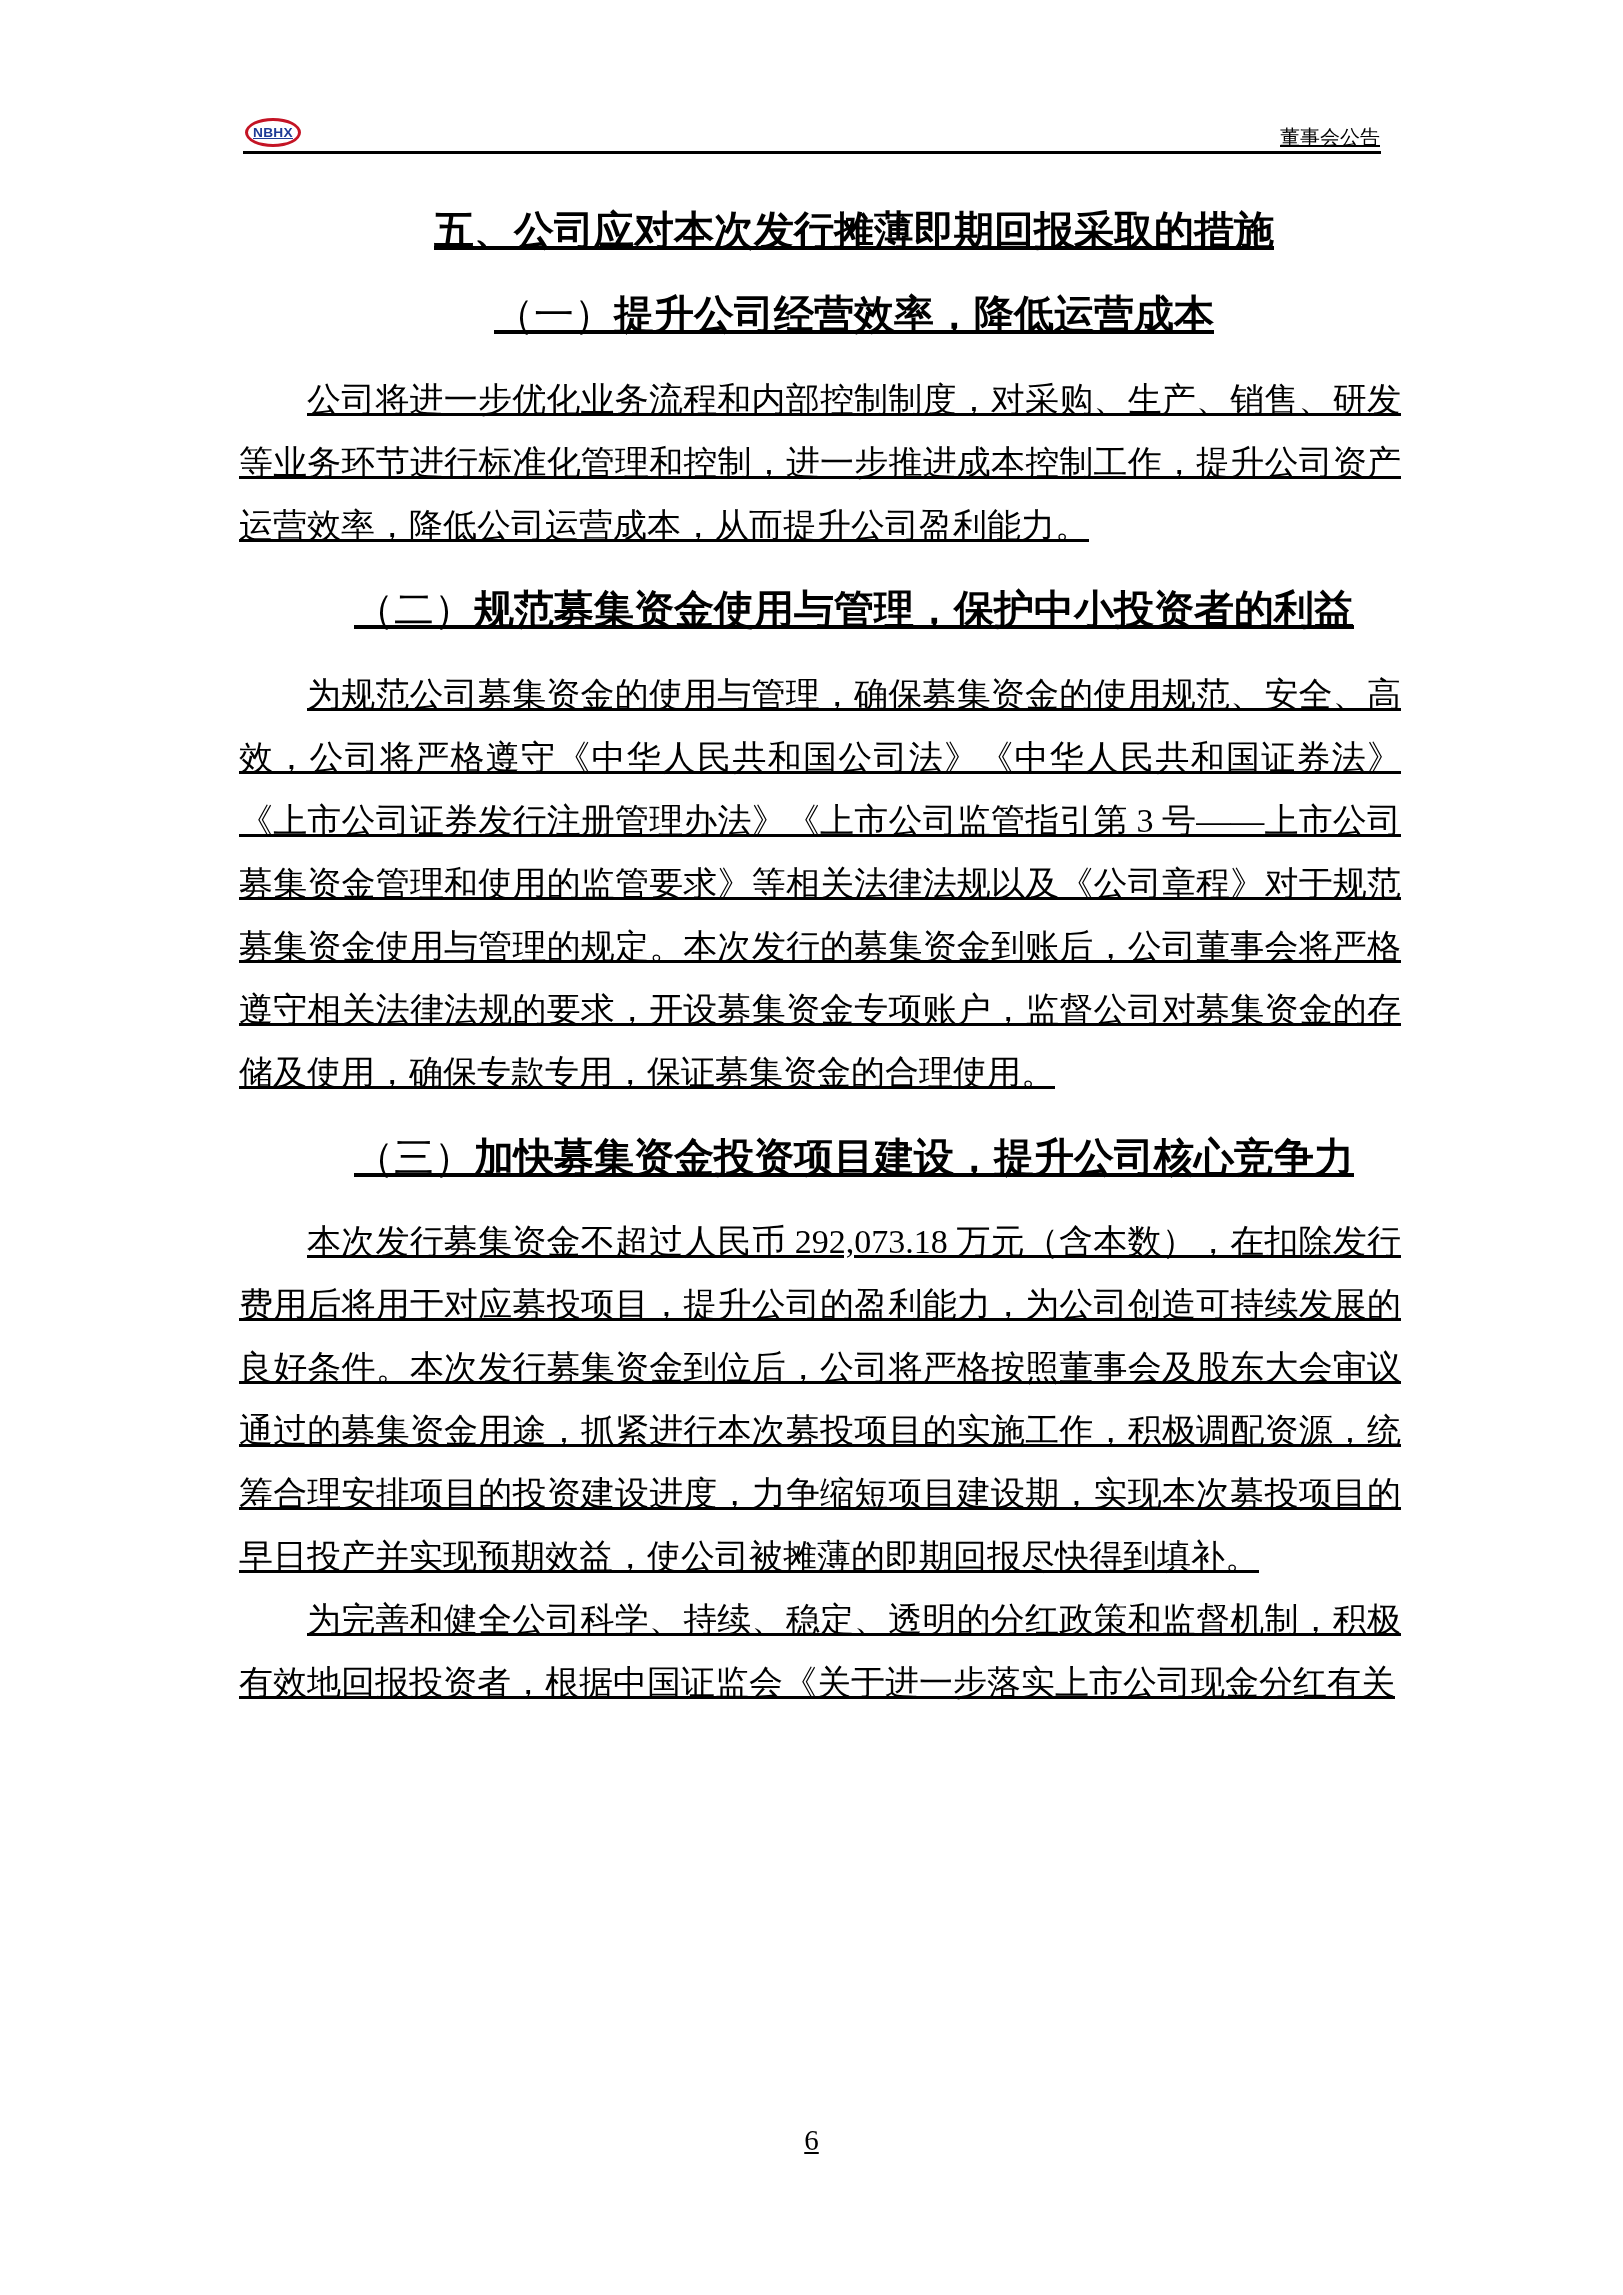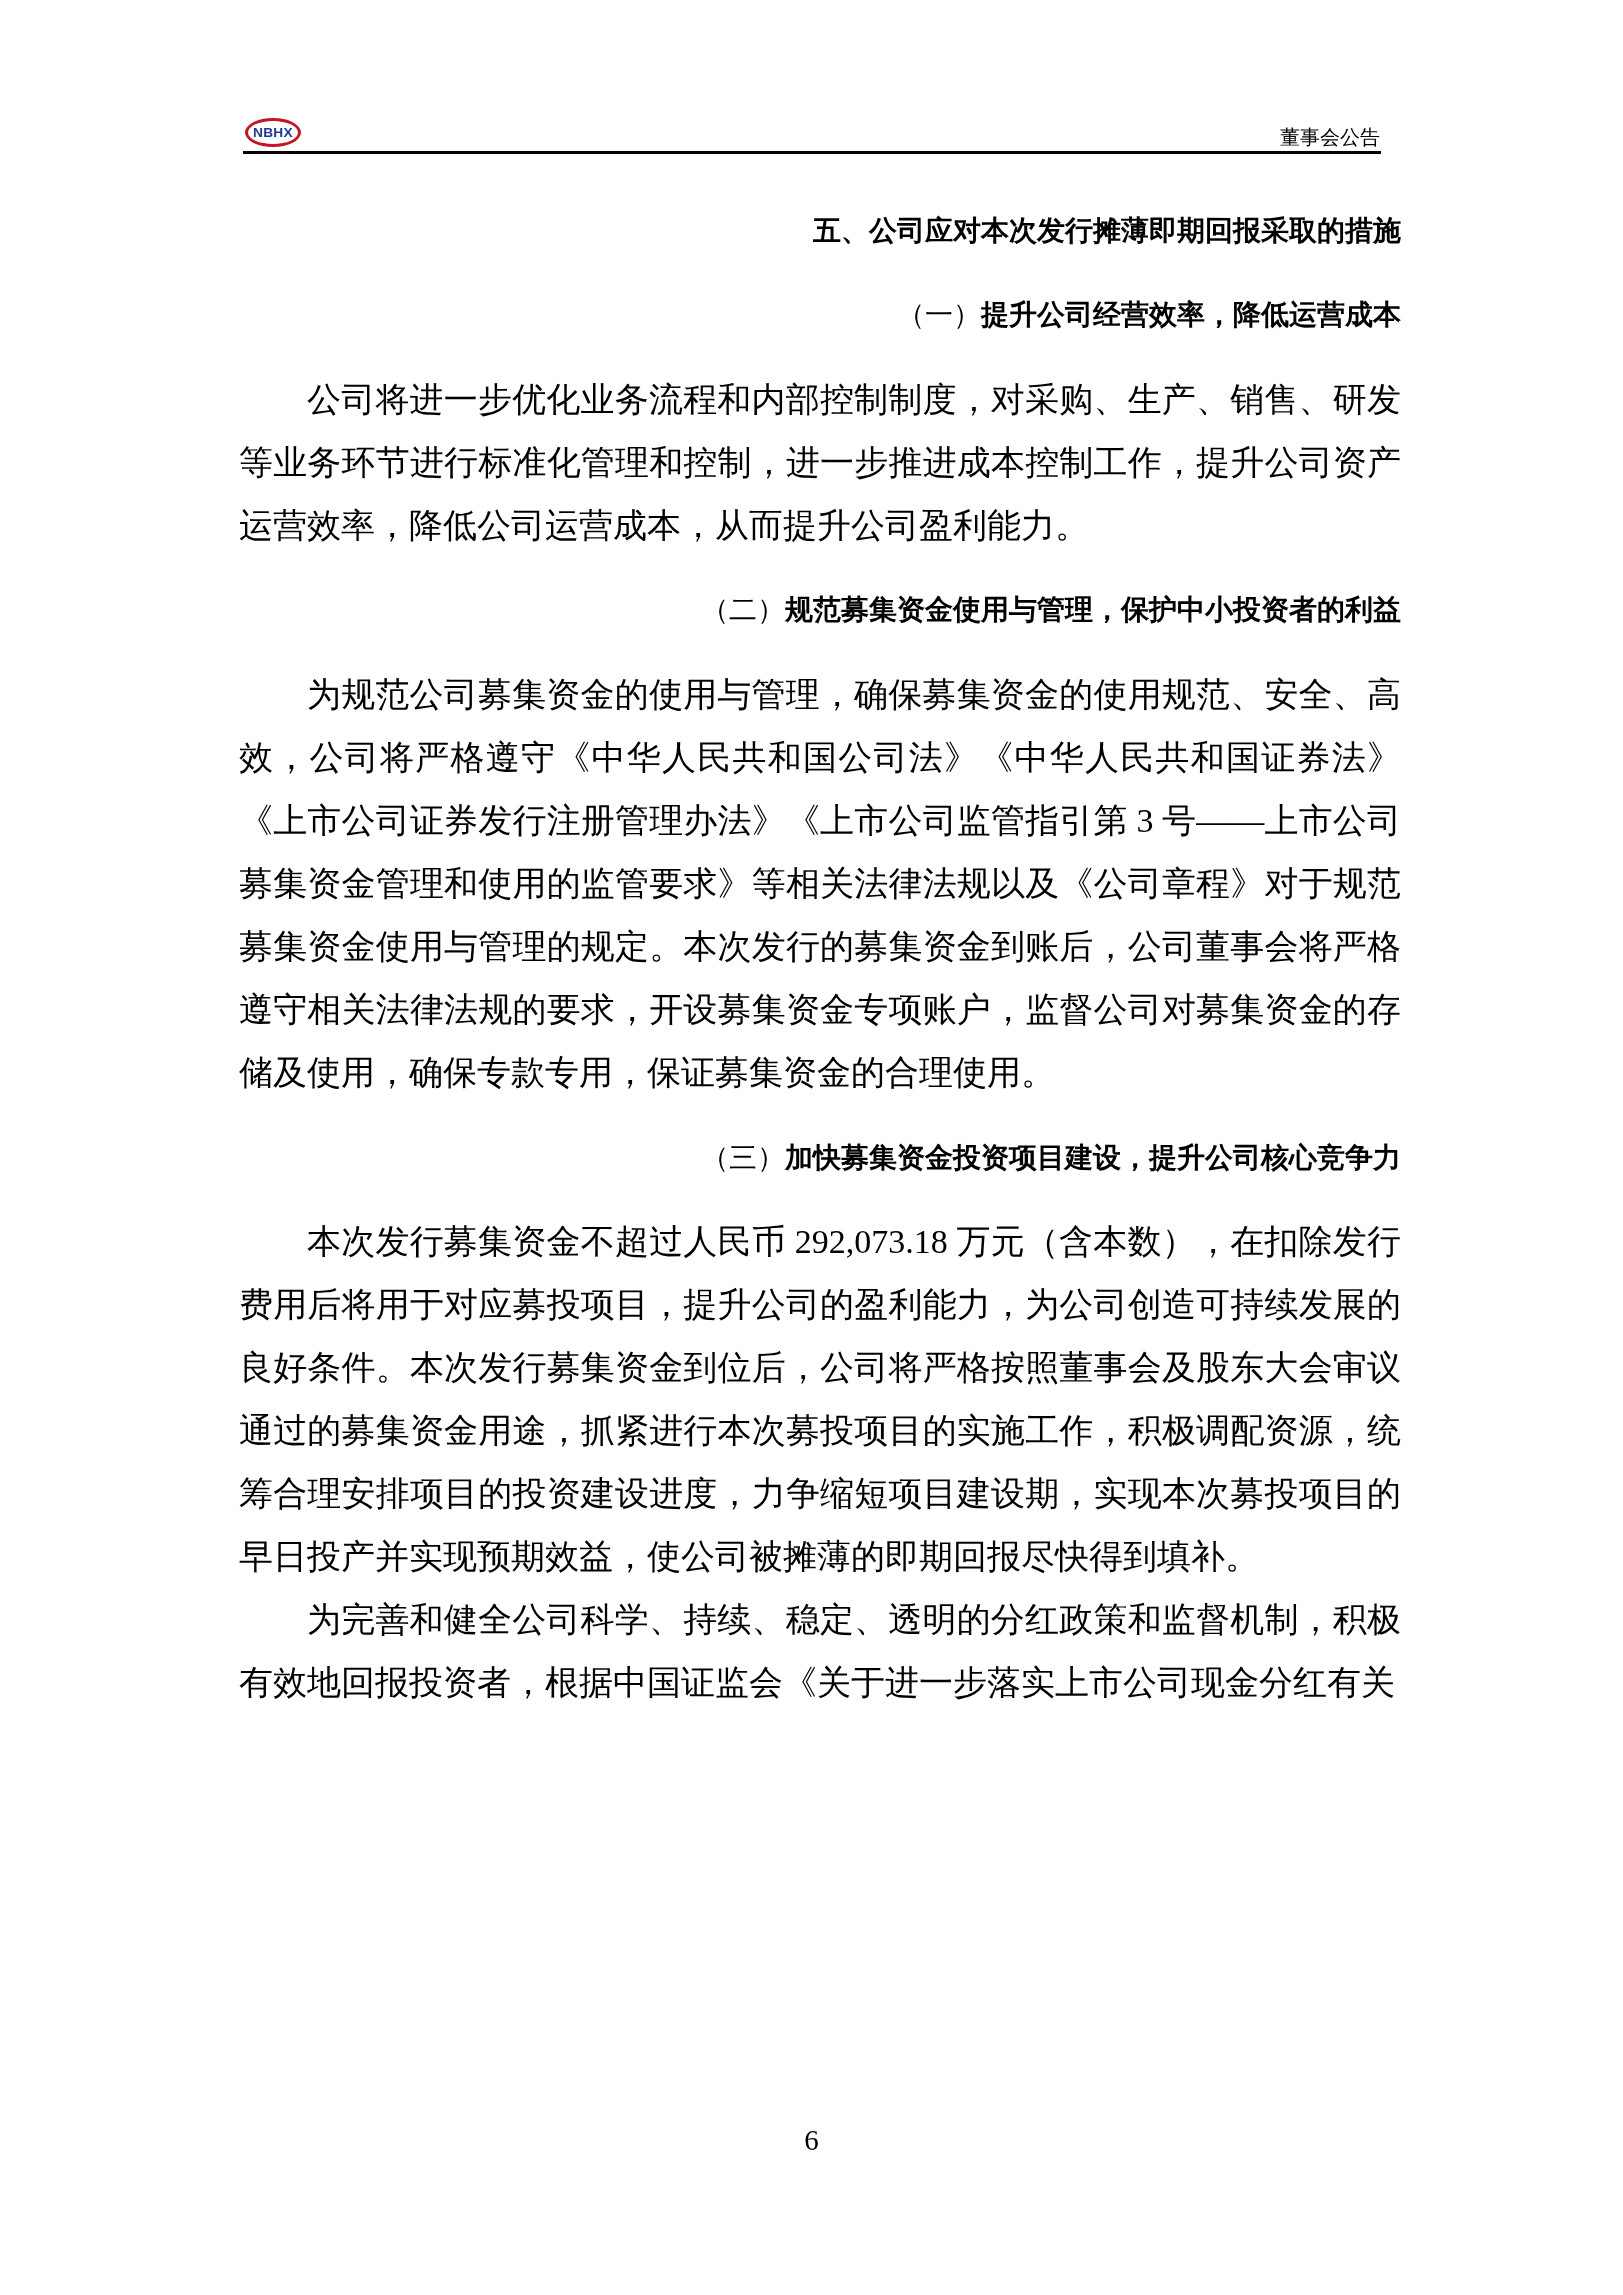--- a/index.html
+++ b/index.html
@@ -1,15 +1,15 @@
 <!DOCTYPE html>
 <html lang="zh" style="font-size:10.5px"><head>
 <meta charset="utf-8">
 <style>
-  * { margin: 0; padding: 0; box-sizing: border-box; }
+  * { margin: 0; padding: 0; box-sizing: border-box; text-decoration: underline; }
   html, body { background: #ffffff; }
   .page {
     position: relative;
     width: 1623px;
     height: 2295px;
     background: #ffffff;
     color: #000000;
     font-family: "Liberation Serif", "DejaVu Serif", serif;
     overflow: hidden;
   }
@@ -49,25 +49,25 @@
   
   .content {
     position: absolute;
     left: 239px; top: 177px;
     width: 1162px;
     font-size: 34px;
     line-height: 63px;
     text-align: justify;
   }
   .main-heading, .sub-heading {
-    font-size: 28px;
+    font-size: 40px;
     font-weight: bold;
     text-indent: 68px;
     margin: 21.6px 0;
-    text-align: right;
+    text-align: center;
   }
   .sub-heading .h-num { font-weight: normal; }
   .para {
     text-indent: 68px;
     margin: 0;
   }
 
   
   .page-number {
     position: absolute;

